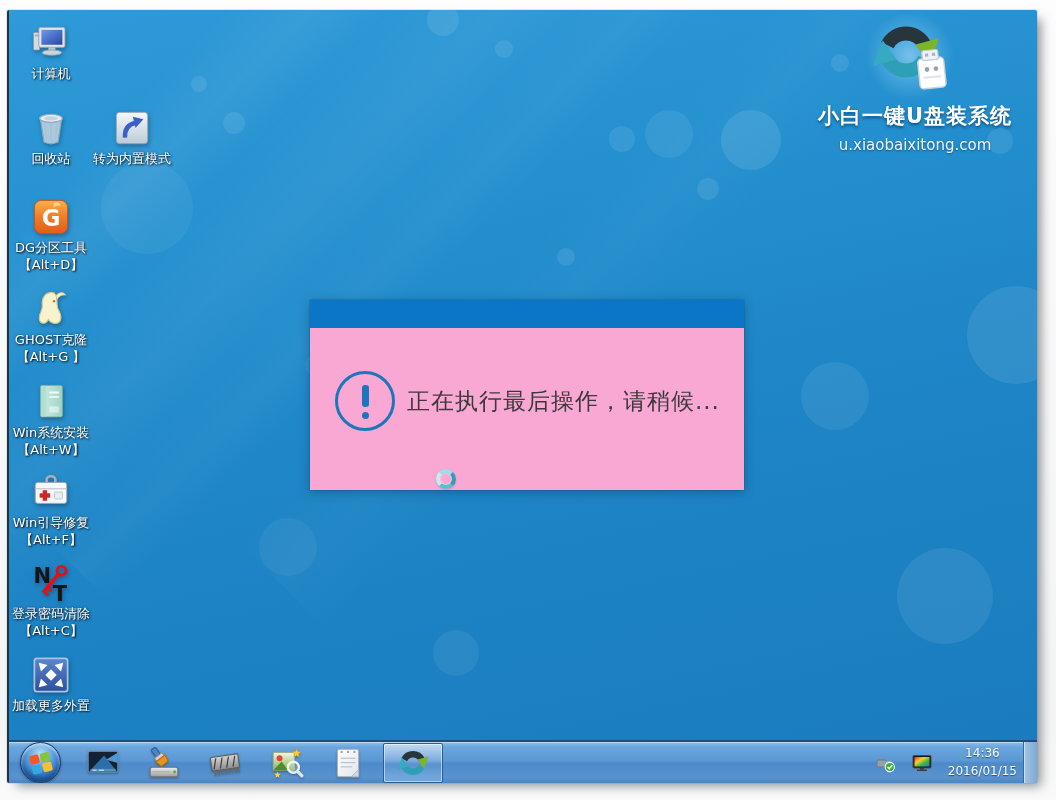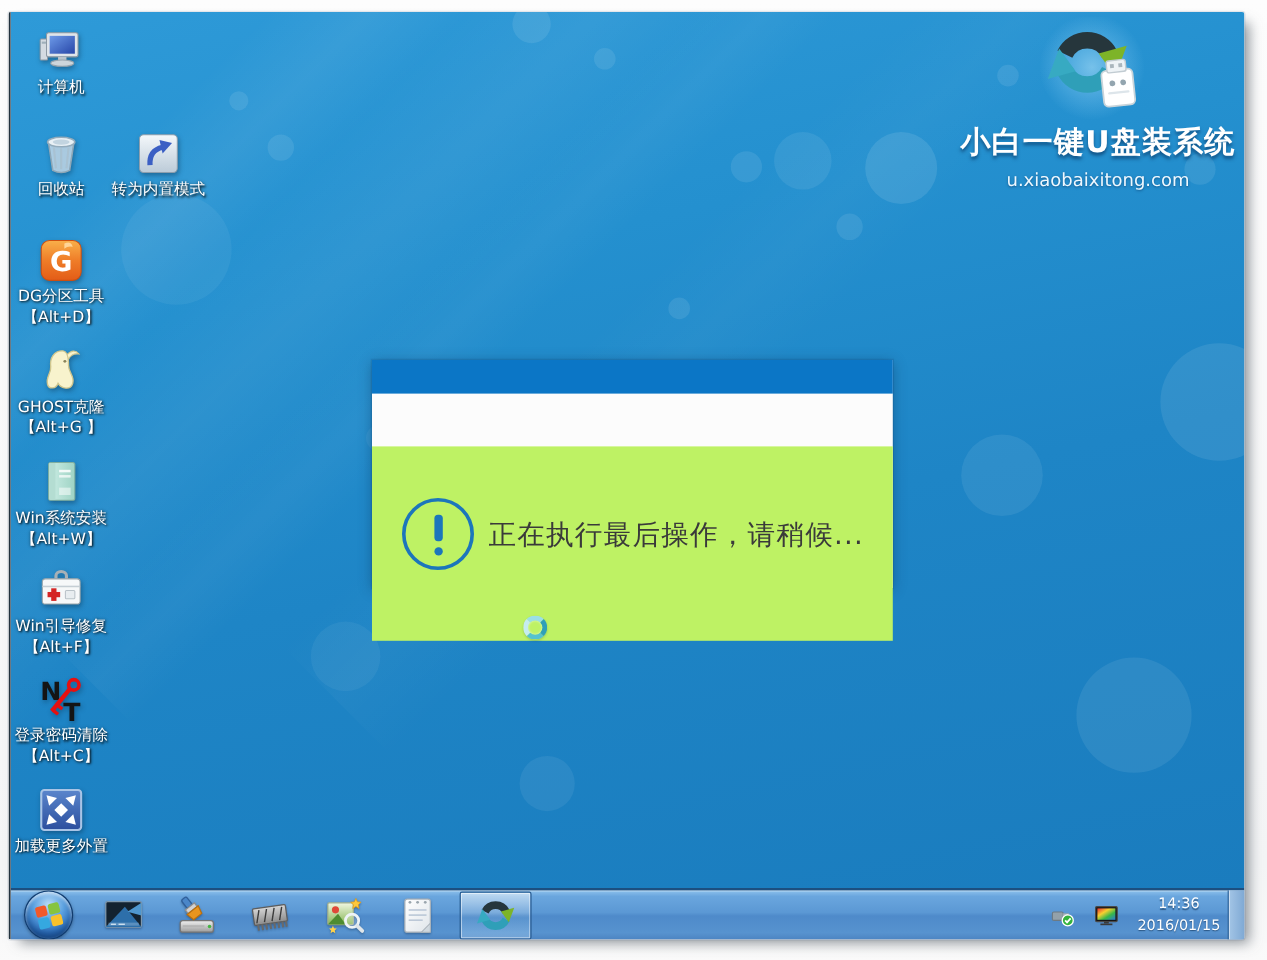--- a/index.html
+++ b/index.html
@@ -31,29 +31,29 @@
   .bub { position:absolute; border-radius:50%; background:rgba(255,255,255,.09); }
   
   .dicon { position:absolute; width:88px; text-align:center; cursor:default; }
   .dicon-img { width:42px; height:42px; margin:0 auto 2px; }
   .dicon-img svg { width:100%; height:100%; filter:drop-shadow(1px 2px 2px rgba(0,20,40,.35)); }
   .dicon-label { font-size:13px; color:#fff; line-height:1.3;
     text-shadow:1px 1px 2px rgba(0,0,0,.85), 0 0 3px rgba(0,0,0,.4); }
   
   .branding { position:absolute; left:791px; top:4px; width:230px; text-align:center; }
   .brand-logo { display:block; margin:0 auto 0 112px; transform:translateX(-50%); }
-  .brand-title { font-size:25px; font-weight:bold; color:#fff; letter-spacing:1px;
+  .brand-title { font-size:21px; font-weight:bold; color:#fff; letter-spacing:1px;
     text-shadow:0 2px 3px rgba(0,30,70,.55); white-space:nowrap; margin-top:-2px; }
   .brand-url { font-size:15px; color:#eef8ff; margin-top:6px;
     text-shadow:0 1px 2px rgba(0,30,70,.5); }
   
   .dialog { position:absolute; left:301px; top:290px; width:434px; height:190px;
     background:#fcfcfc; box-shadow:0 2px 10px rgba(0,35,70,.35), 0 0 0 1px rgba(18,90,150,.25); }
   .dialog-titlebar { height:28px; background:#0b76c6; }
-  .dialog-body { position:relative; height:162px; background:#bef264;margin-top:44px; }
+  .dialog-body { position:relative; height:162px; background:#f9a8d4; }
   .exc-circle { position:absolute; left:25px; top:43px; width:60px; height:60px;
     border:3px solid #1c76bb; border-radius:50%; }
   .exc-bar { position:absolute; left:50%; top:11px; width:7px; height:22px; margin-left:-3.5px;
     background:#1c76bb; border-radius:3px; }
   .exc-dot { position:absolute; left:50%; bottom:9px; width:7px; height:7px; margin-left:-3.5px;
     background:#1c76bb; border-radius:50%; }
   .dialog-msg { position:absolute; left:97px; top:58px; font-size:23px; color:#3a3a3a;
     letter-spacing:1px; white-space:nowrap; }
   .spinner { position:absolute; left:126px; top:141px; width:20px; height:20px;
     border-radius:50%; border:4px solid;

